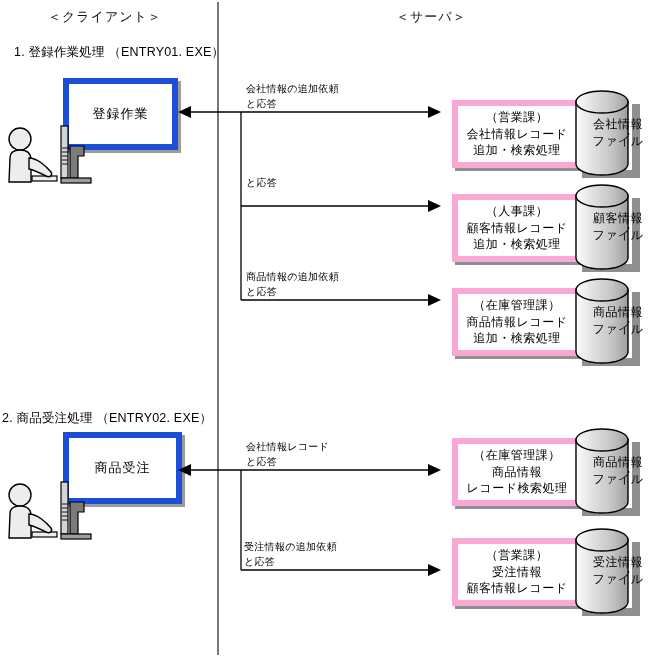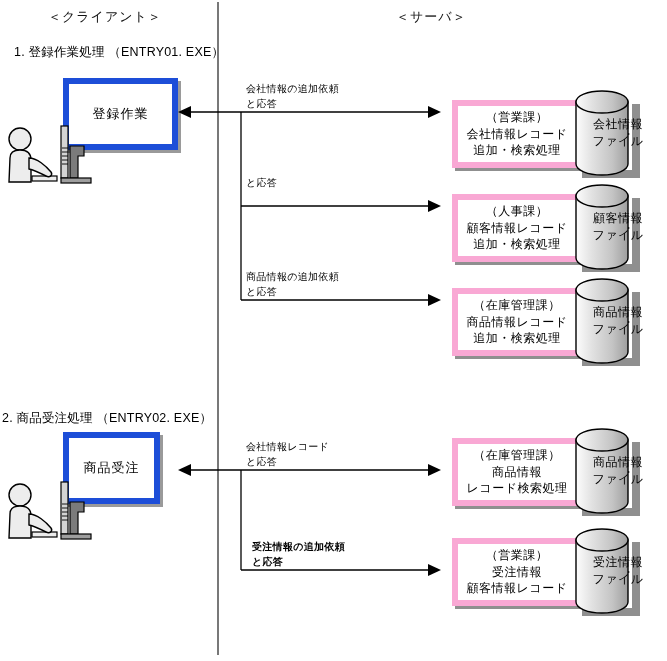--- a/index.html
+++ b/index.html
@@ -268,21 +268,21 @@
       <ellipse cx="30" cy="12" rx="26" ry="11" fill="url(#cg3)" stroke="#000" stroke-width="1.4"></ellipse>
     </svg>
     <div class="cyl-text" style="top:26px;">
       <div>商品情報</div>
       <div>ファイル</div>
     </div>
   </div>
 
   <div class="abs section-title" style="left:2px; top:410px;">2. 商品受注処理 （ENTRY02. EXE）</div>
 
-  <div class="abs client-box" style="left:63px; top:432px; width:97px; height:72px;">
+  <div class="abs client-box" style="left:63px; top:432px; width:119px; height:72px;">
     <span class="label">商品受注</span>
   </div>
 
   <div class="abs" style="left:4px; top:482px; width:112px; height:62px;">
     <svg width="112" height="62" viewBox="0 0 112 62">
       <rect x="57" y="0" width="7" height="52" fill="#d4d4d4" stroke="#000" stroke-width="1.2"></rect>
       <line x1="58" y1="22" x2="64" y2="22" stroke="#000" stroke-width="0.9"></line>
       <line x1="58" y1="26" x2="64" y2="26" stroke="#000" stroke-width="0.9"></line>
       <line x1="58" y1="30" x2="64" y2="30" stroke="#000" stroke-width="0.9"></line>
       <line x1="58" y1="34" x2="64" y2="34" stroke="#000" stroke-width="0.9"></line>
@@ -305,21 +305,21 @@
       <polygon points="263,20 250,14 250,26" fill="#000"></polygon>
       <line x1="63" y1="120" x2="250" y2="120" stroke="#000" stroke-width="1.3"></line>
       <polygon points="263,120 250,114 250,126" fill="#000"></polygon>
     </svg>
   </div>
 
   <div class="abs flow-label" style="left:246px; top:440px;">
     <div>会社情報レコード</div>
     <div>と応答</div>
   </div>
-  <div class="abs flow-label" style="left:252px; top:540px;font-weight:bold;">
+  <div class="abs flow-label" style="left:244px; top:540px;">
     <div>受注情報の追加依頼</div>
     <div>と応答</div>
   </div>
 
   <div class="abs server-box" style="left:452px; top:438px; width:130px; height:68px;">
     <span class="ln">（在庫管理課）</span>
     <span class="ln">商品情報</span>
     <span class="ln">レコード検索処理</span>
   </div>
   <div class="abs server-box" style="left:452px; top:538px; width:130px; height:68px;">

